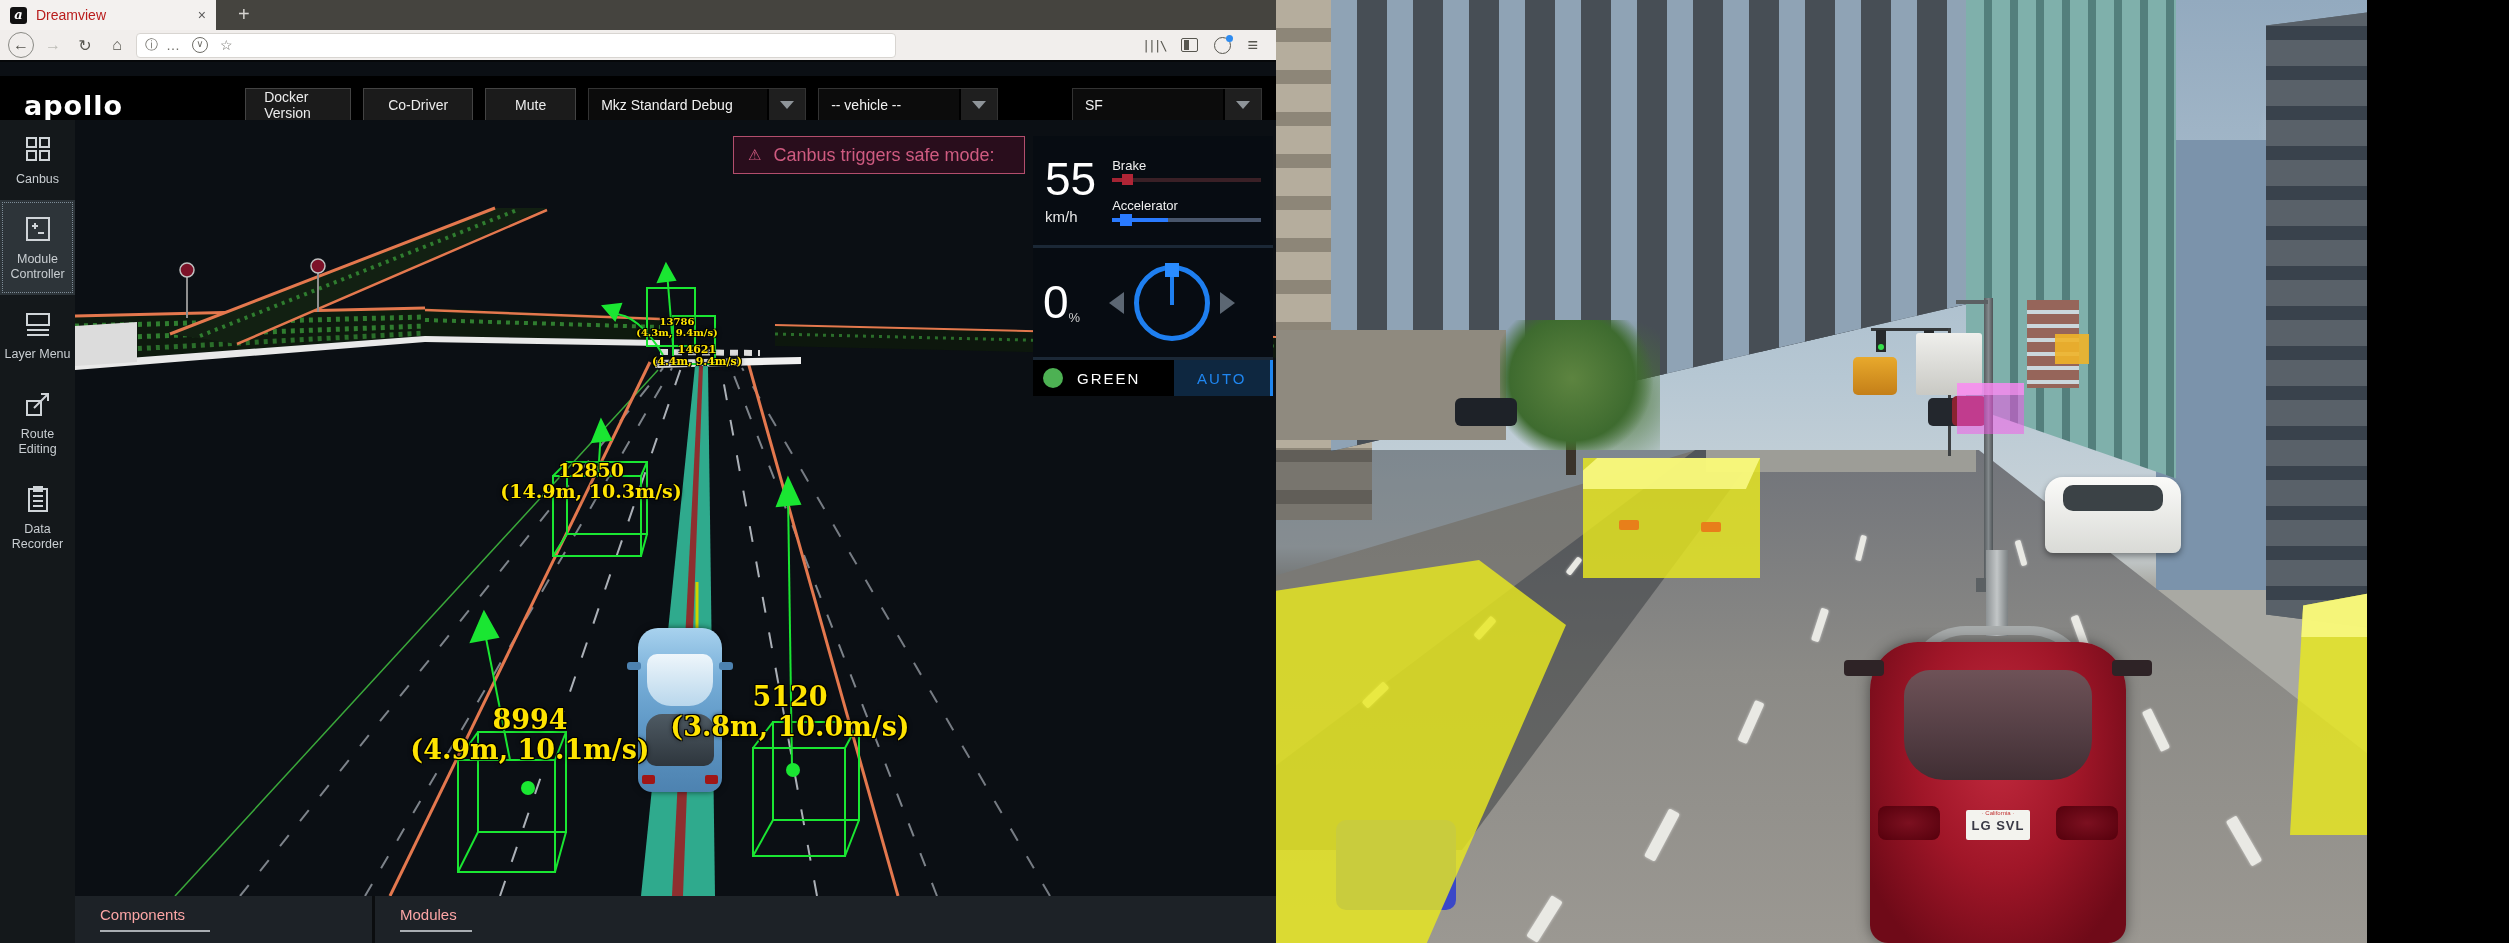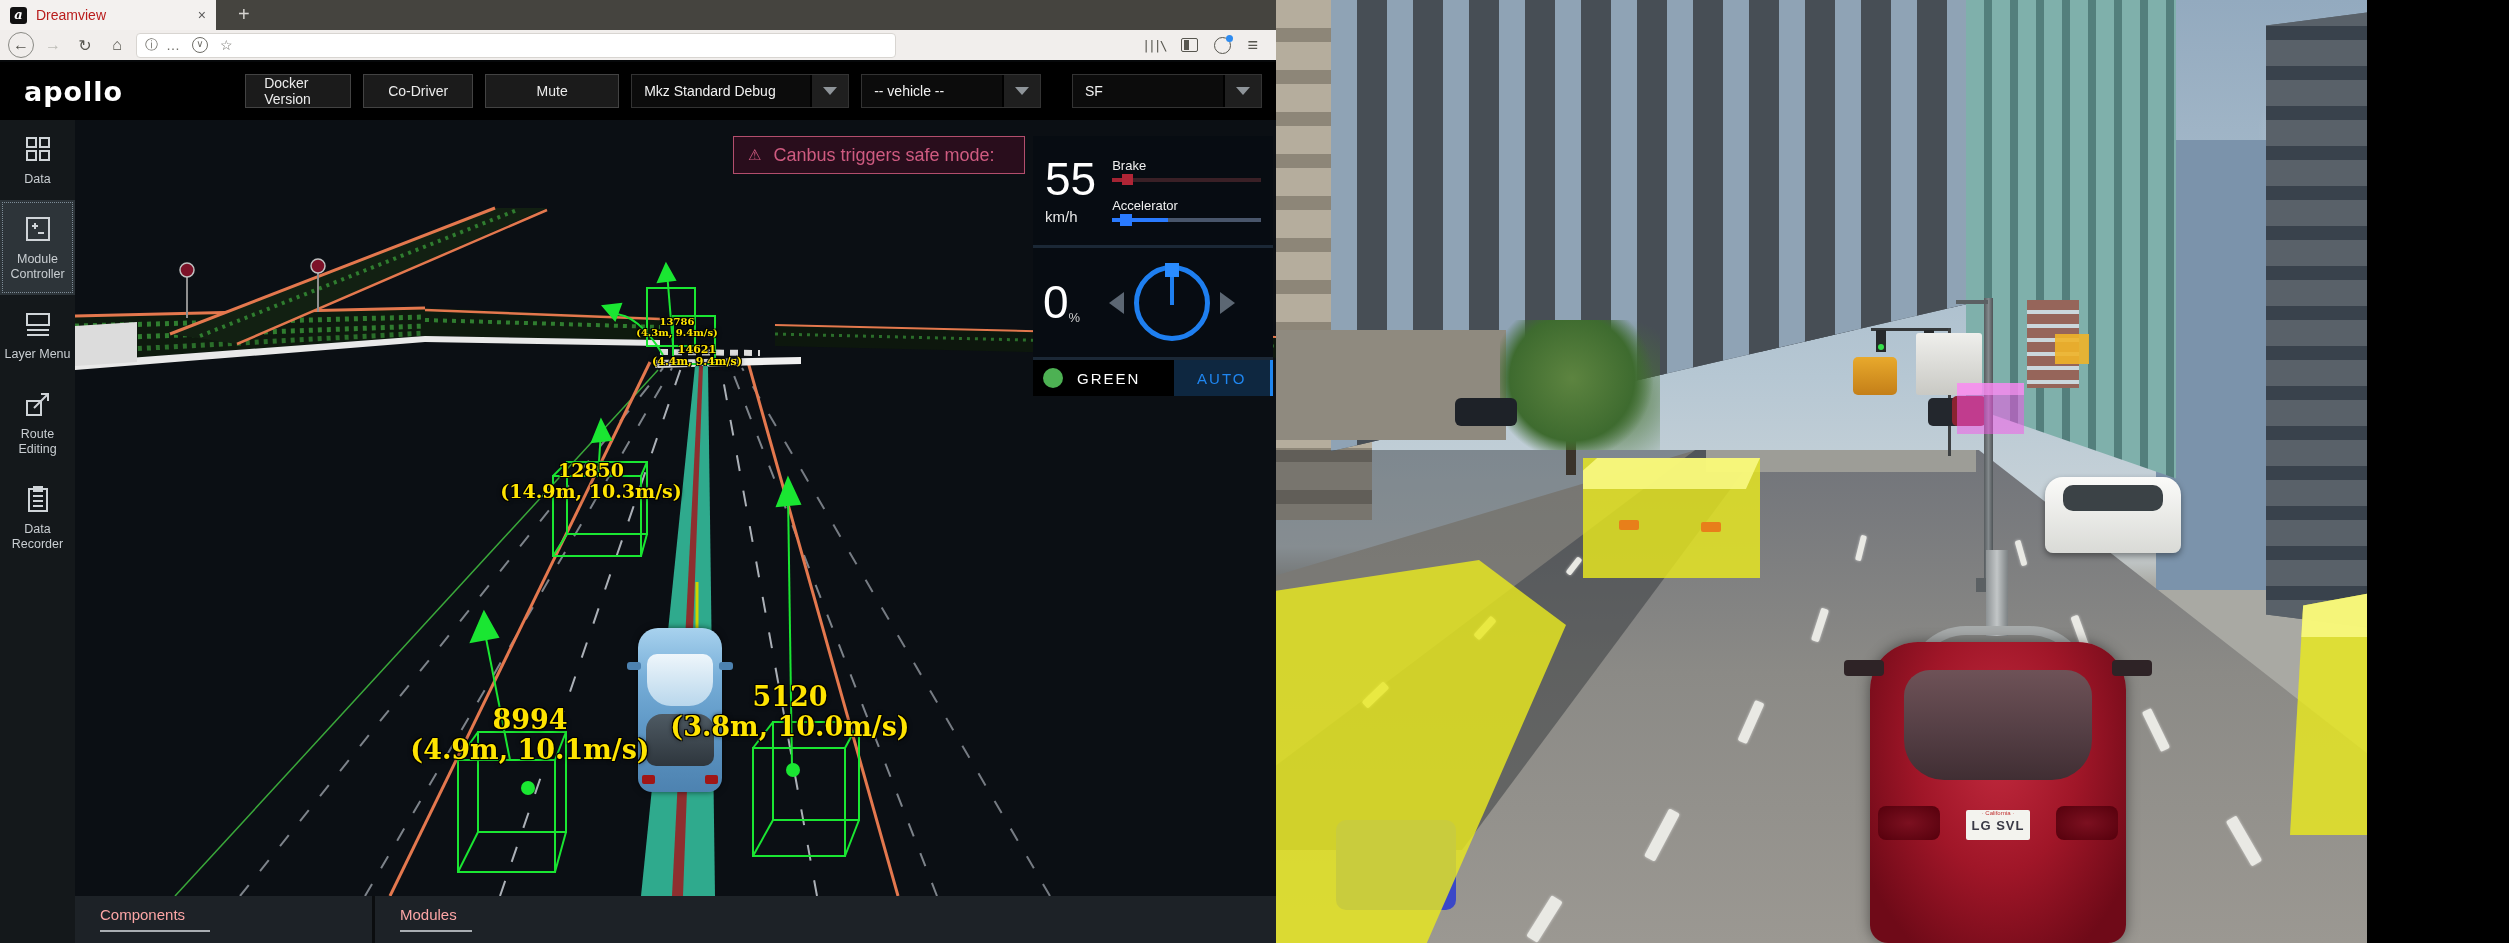--- a/index.html
+++ b/index.html
@@ -31,24 +31,24 @@
   .pocket { width:16px; height:16px; border:1.6px solid #6f6e68; border-radius:50%; font-size:10px; line-height:12px; text-align:center; color:#6f6e68; }
   .winbtns { margin-left:auto; display:flex; align-items:center; gap:16px; padding-right:10px; }
   .libicon { font-size:13px; color:#57564f; letter-spacing:-2px; font-family:"DejaVu Sans Mono",monospace; }
   .sbicon { width:17px; height:14px; border:1.6px solid #57564f; border-radius:2px; position:relative; }
   .sbicon::before { content:""; position:absolute; left:2px; top:1px; bottom:1px; width:5px; background:#57564f; }
   .acct { width:17px; height:17px; border:1.6px solid #57564f; border-radius:50%; position:relative; }
   .acct::after { content:""; position:absolute; right:-3px; top:-3px; width:7px; height:7px; border-radius:50%; background:#2e8bf0; }
   .menu { font-size:18px; color:#57564f; }
 
   
-  .dv-header { position:absolute; left:0; top:62px; width:1276px; height:58px; background:#000; display:flex; align-items:center; padding:0 14px 0 24px; gap:12px; }
+  .dv-header { position:absolute; left:0; top:76px; width:1276px; height:58px; background:#000; display:flex; align-items:center; padding:0 14px 0 24px; gap:12px; }
   .logo { color:#fff; font-size:27px; letter-spacing:1px; font-weight:bold; font-family:"DejaVu Sans",sans-serif; margin-right:110px; }
   .hbtn { height:34px; background:#1b1b1b; border:1px solid #434343; color:#ececec; font-size:14px; display:flex; align-items:center; justify-content:center; padding:11px 18px; }
-  .hbtn.w1{width:106px;} .hbtn.w2{width:110px;} .hbtn.w3{width:134px;}
+  .hbtn.w1{width:106px;} .hbtn.w2{width:110px;} .hbtn.w3{width:91px;}
   .dd { height:34px; background:#0c0c0c; border:1px solid #333; display:flex; align-items:stretch; color:#f2f2f2; font-size:14px; }
   .dd .val { flex:1; display:flex; align-items:center; padding:0 12px; }
   .dd .arrowbox { width:38px; border-left:2px solid #000; background:#1f1f1f; display:flex; align-items:center; justify-content:center; }
   .dd .arrow { width:0; height:0; border-left:7px solid transparent; border-right:7px solid transparent; border-top:8px solid #8e9499; }
   .dd.d1{width:218px;} .dd.d2{width:180px;} .dd.d3{width:190px; margin-left:auto;}
 
   
   .sidebar { position:absolute; left:0; top:120px; width:75px; height:823px; background:#14181b; }
   .side-item { width:75px; padding:14px 2px 12px; display:flex; flex-direction:column; align-items:center; gap:8px; color:#c9ced2; font-size:12.5px; text-align:center; line-height:1.25; }
   .side-item.active { background:#2d3439; outline:1px dotted #7d8b96; outline-offset:-3px; }
@@ -217,21 +217,21 @@
     </div>
 
     <div class="sidebar">
       <div class="side-item">
         <svg width="30" height="30" viewBox="0 0 30 30">
           <rect x="4" y="4" width="9" height="9"></rect>
             <rect x="17" y="4" width="9" height="9"></rect>
           <rect x="4" y="17" width="9" height="9"></rect>
             <rect x="17" y="17" width="9" height="9"></rect>
         </svg>
-        <span>Data</span>
+        <span>Canbus</span>
       </div>
       <div class="side-item active">
         <svg width="30" height="30" viewBox="0 0 30 30">
           <rect x="4" y="4" width="22" height="22"></rect>
           <line x1="9" y1="12" x2="15" y2="12"></line>
             <line x1="12" y1="9" x2="12" y2="15"></line>
           <line x1="15" y1="19" x2="21" y2="19"></line>
             <line x1="18" y1="19" x2="18" y2="19"></line>
         </svg>
         <span>Module Controller</span>

